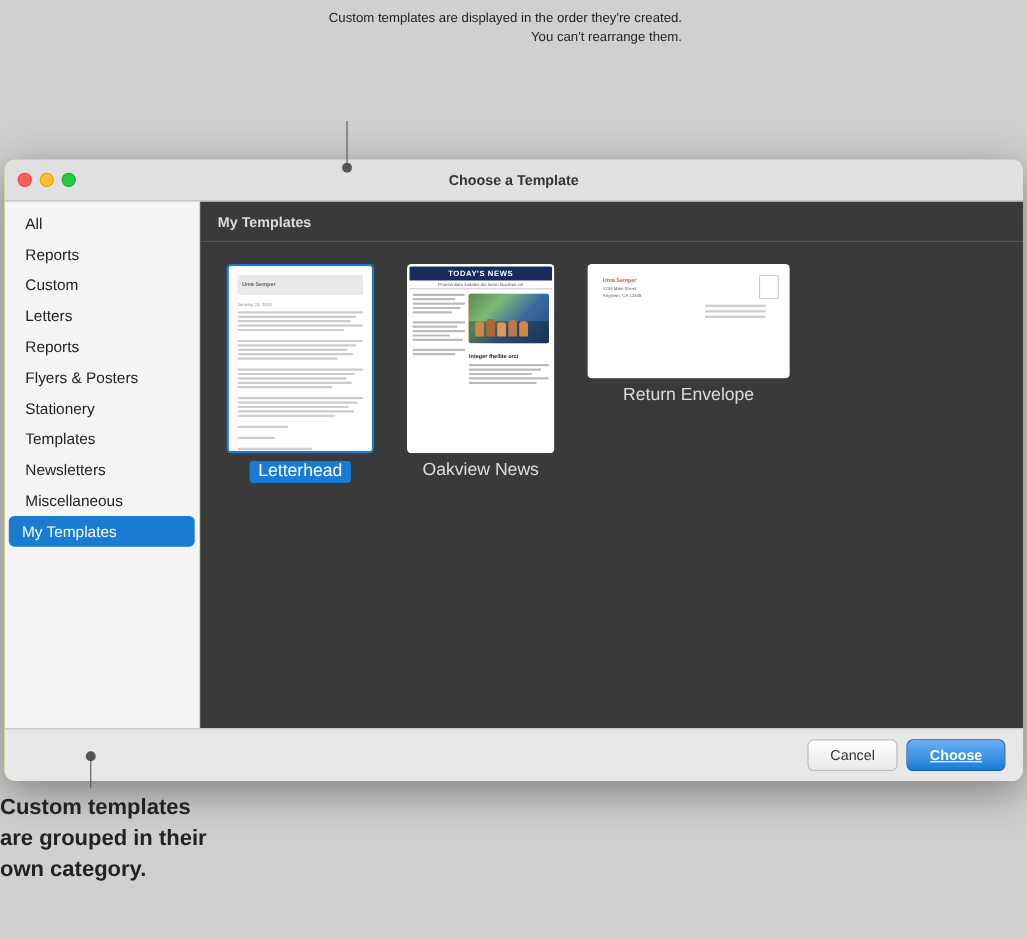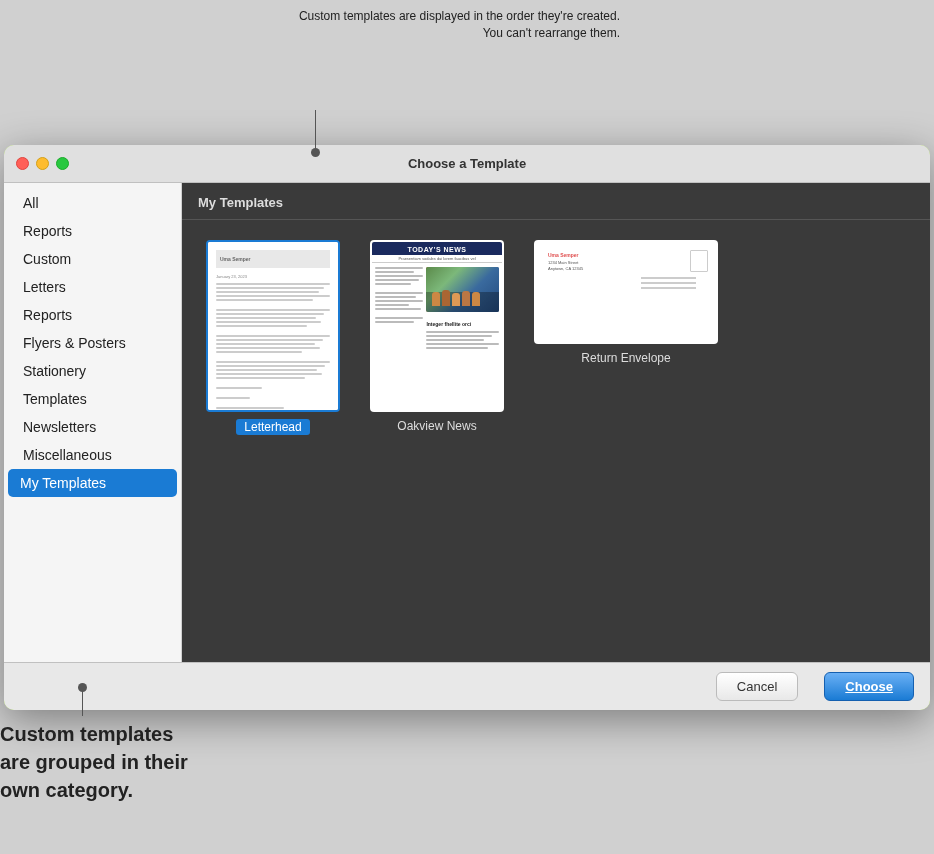--- a/index.html
+++ b/index.html
@@ -162,21 +162,21 @@
       border: 2px solid transparent;
       background: white;
     }
 
     .template-item.selected .template-thumb {
       border-color: #1a7bd4;
     }
 
     .template-label {
       margin-top: 7px;
-      font-size: 12px;
+      font-size: 16px;
       color: #ddd;
       text-align: center;
     }
 
     .template-item.selected .template-label {
       background: #1a7bd4;
       color: white;
       padding: 1px 8px;
       border-radius: 3px;
     }
@@ -320,21 +320,21 @@
 
     
     .bottom-bar {
       height: 48px;
       background: #e8e8e8;
       border-top: 1px solid #c0c0c0;
       display: flex;
       align-items: center;
       justify-content: flex-end;
       padding: 0 16px;
-      gap: 26px;
+      gap: 8px;
       flex-shrink: 0;
     }
 
     .btn {
       padding: 6px 20px;
       border-radius: 6px;
       font-size: 13px;
       cursor: pointer;
       border: 1px solid #bbb;
       font-family: inherit;

